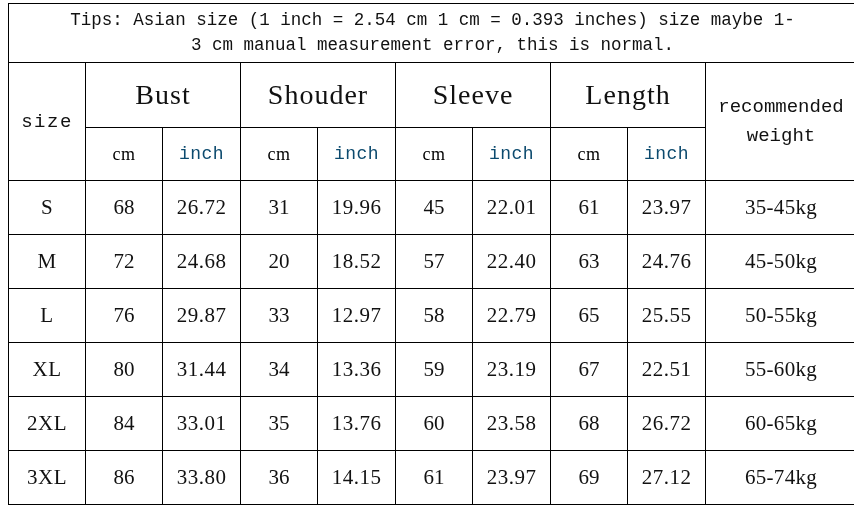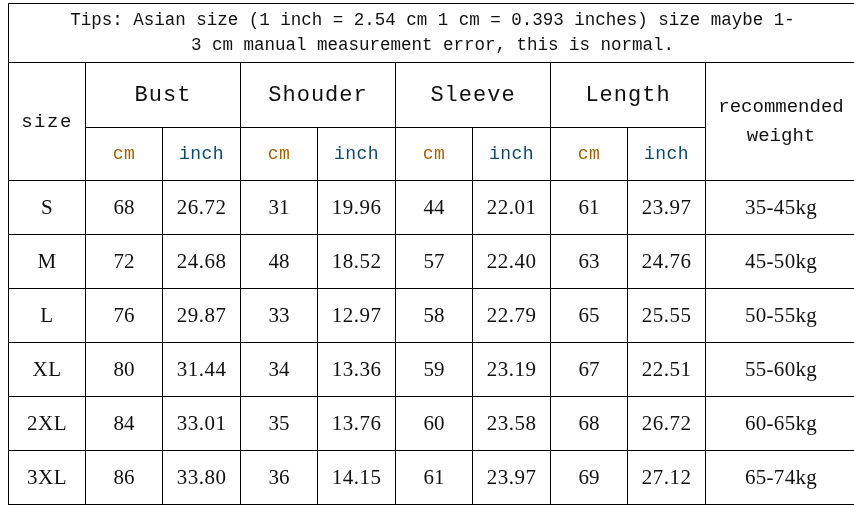--- a/index.html
+++ b/index.html
@@ -55,33 +55,33 @@
   .tips-line-2 { display: block; text-align: center; white-space: nowrap; }
 
   
   td.hdr-size {
     font-family: "Liberation Mono", "DejaVu Sans Mono", monospace;
     font-size: 19px;
     letter-spacing: 1.5px;
     color: #111111;
   }
   td.hdr-group {
-    font-family: Liberation Mono, monospace;
-    font-size: 22px;
+    font-family: Liberation Serif, serif;
+    font-size: 28px;
     letter-spacing: 1px;
     color: #111111;
     height: 64px;
   }
   td.hdr-unit {
     font-family: "Liberation Mono", "DejaVu Sans Mono", monospace;
     font-size: 18px;
     letter-spacing: 0.5px;
     height: 52px;
   }
-  td.hdr-unit.unit-cm   { color: #a16207; }
+  td.hdr-unit.unit-cm   { color: #000000; font-family: Liberation Serif, serif; }
   td.hdr-unit.unit-inch { color: #0c4a6e; }
 
   td.hdr-weight {
     font-family: "Liberation Mono", "DejaVu Sans Mono", monospace;
     font-size: 19px;
     line-height: 1.5;
     letter-spacing: 0px;
     color: #111111;
     padding: 0 2px;
   }
@@ -161,32 +161,32 @@
         <td class="hdr-unit unit-cm">cm</td>
         <td class="hdr-unit unit-inch">inch</td>
       </tr>
 
       <tr class="data-row">
         <td class="cell-size">S</td>
         <td class="cell-cm">68</td>
         <td class="cell-inch">26.72</td>
         <td class="cell-cm">31</td>
         <td class="cell-inch">19.96</td>
-        <td class="cell-cm">44</td>
+        <td class="cell-cm">45</td>
         <td class="cell-inch">22.01</td>
         <td class="cell-cm">61</td>
         <td class="cell-inch">23.97</td>
         <td class="cell-weight">35-45kg</td>
       </tr>
 
       <tr class="data-row">
         <td class="cell-size">M</td>
         <td class="cell-cm">72</td>
         <td class="cell-inch">24.68</td>
-        <td class="cell-cm">48</td>
+        <td class="cell-cm">20</td>
         <td class="cell-inch">18.52</td>
         <td class="cell-cm">57</td>
         <td class="cell-inch">22.40</td>
         <td class="cell-cm">63</td>
         <td class="cell-inch">24.76</td>
         <td class="cell-weight">45-50kg</td>
       </tr>
 
       <tr class="data-row">
         <td class="cell-size">L</td>

